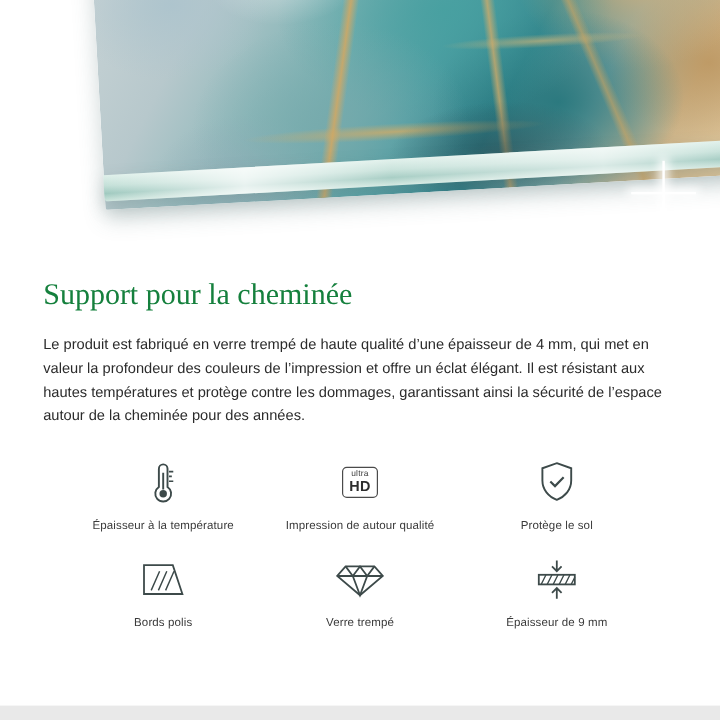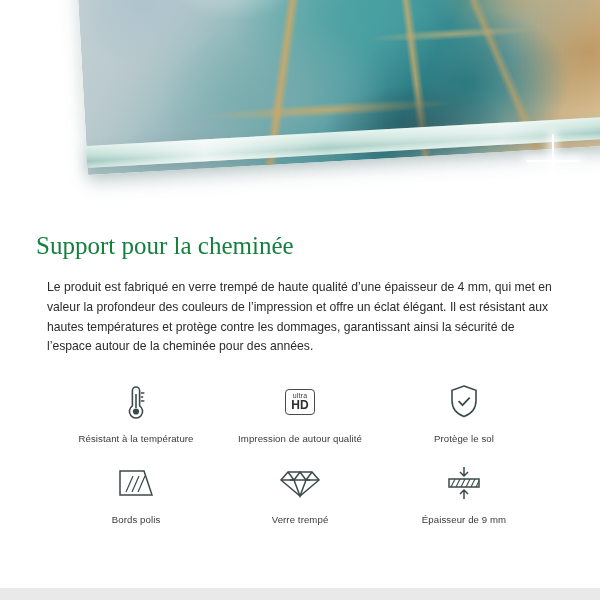--- a/index.html
+++ b/index.html
@@ -128,21 +128,21 @@
     font-weight: 400;
     margin: 0 0 16px 0;
   }
   .headline .line2 {
     display: block;
   }
   .body-text {
     font-size: 12.2px;
     line-height: 1.62;
     color: #2b2b2b;
-    margin: 11px;
+    margin: 0;
     max-width: 530px;
   }
 
   
   .features {
     margin-top: 22px;
     display: grid;
     grid-template-columns: repeat(3, 1fr);
     grid-row-gap: 16px;
     padding: 0 18px;
@@ -218,21 +218,21 @@
 
       <div class="feature">
         <div class="feature-icon">
           <svg width="30" height="42" viewBox="0 0 30 42" fill="none" stroke="#3d4a4a" stroke-width="1.6">
             <path d="M15 6a3.6 3.6 0 0 1 3.6 3.6v15.2a6.6 6.6 0 1 1-7.2 0V9.6A3.6 3.6 0 0 1 15 6z"></path>
             <path d="M15 13v14" stroke-width="1.6"></path>
             <circle cx="15" cy="30.5" r="3.1" fill="#3d4a4a" stroke="none"></circle>
             <path d="M19.8 12h3.6M19.8 16h2.4M19.8 20h3.6" stroke-width="1.3"></path>
           </svg>
         </div>
-        <div class="feature-label">Résistant à la température</div>
+        <div class="feature-label">Épaisseur à la température</div>
       </div>
 
       <div class="feature">
         <div class="feature-icon">
           <div class="ultrahd-box">
             <span class="u1">ultra</span>
             <span class="u2">HD</span>
           </div>
         </div>
         <div class="feature-label">Impression de autour qualité</div>

